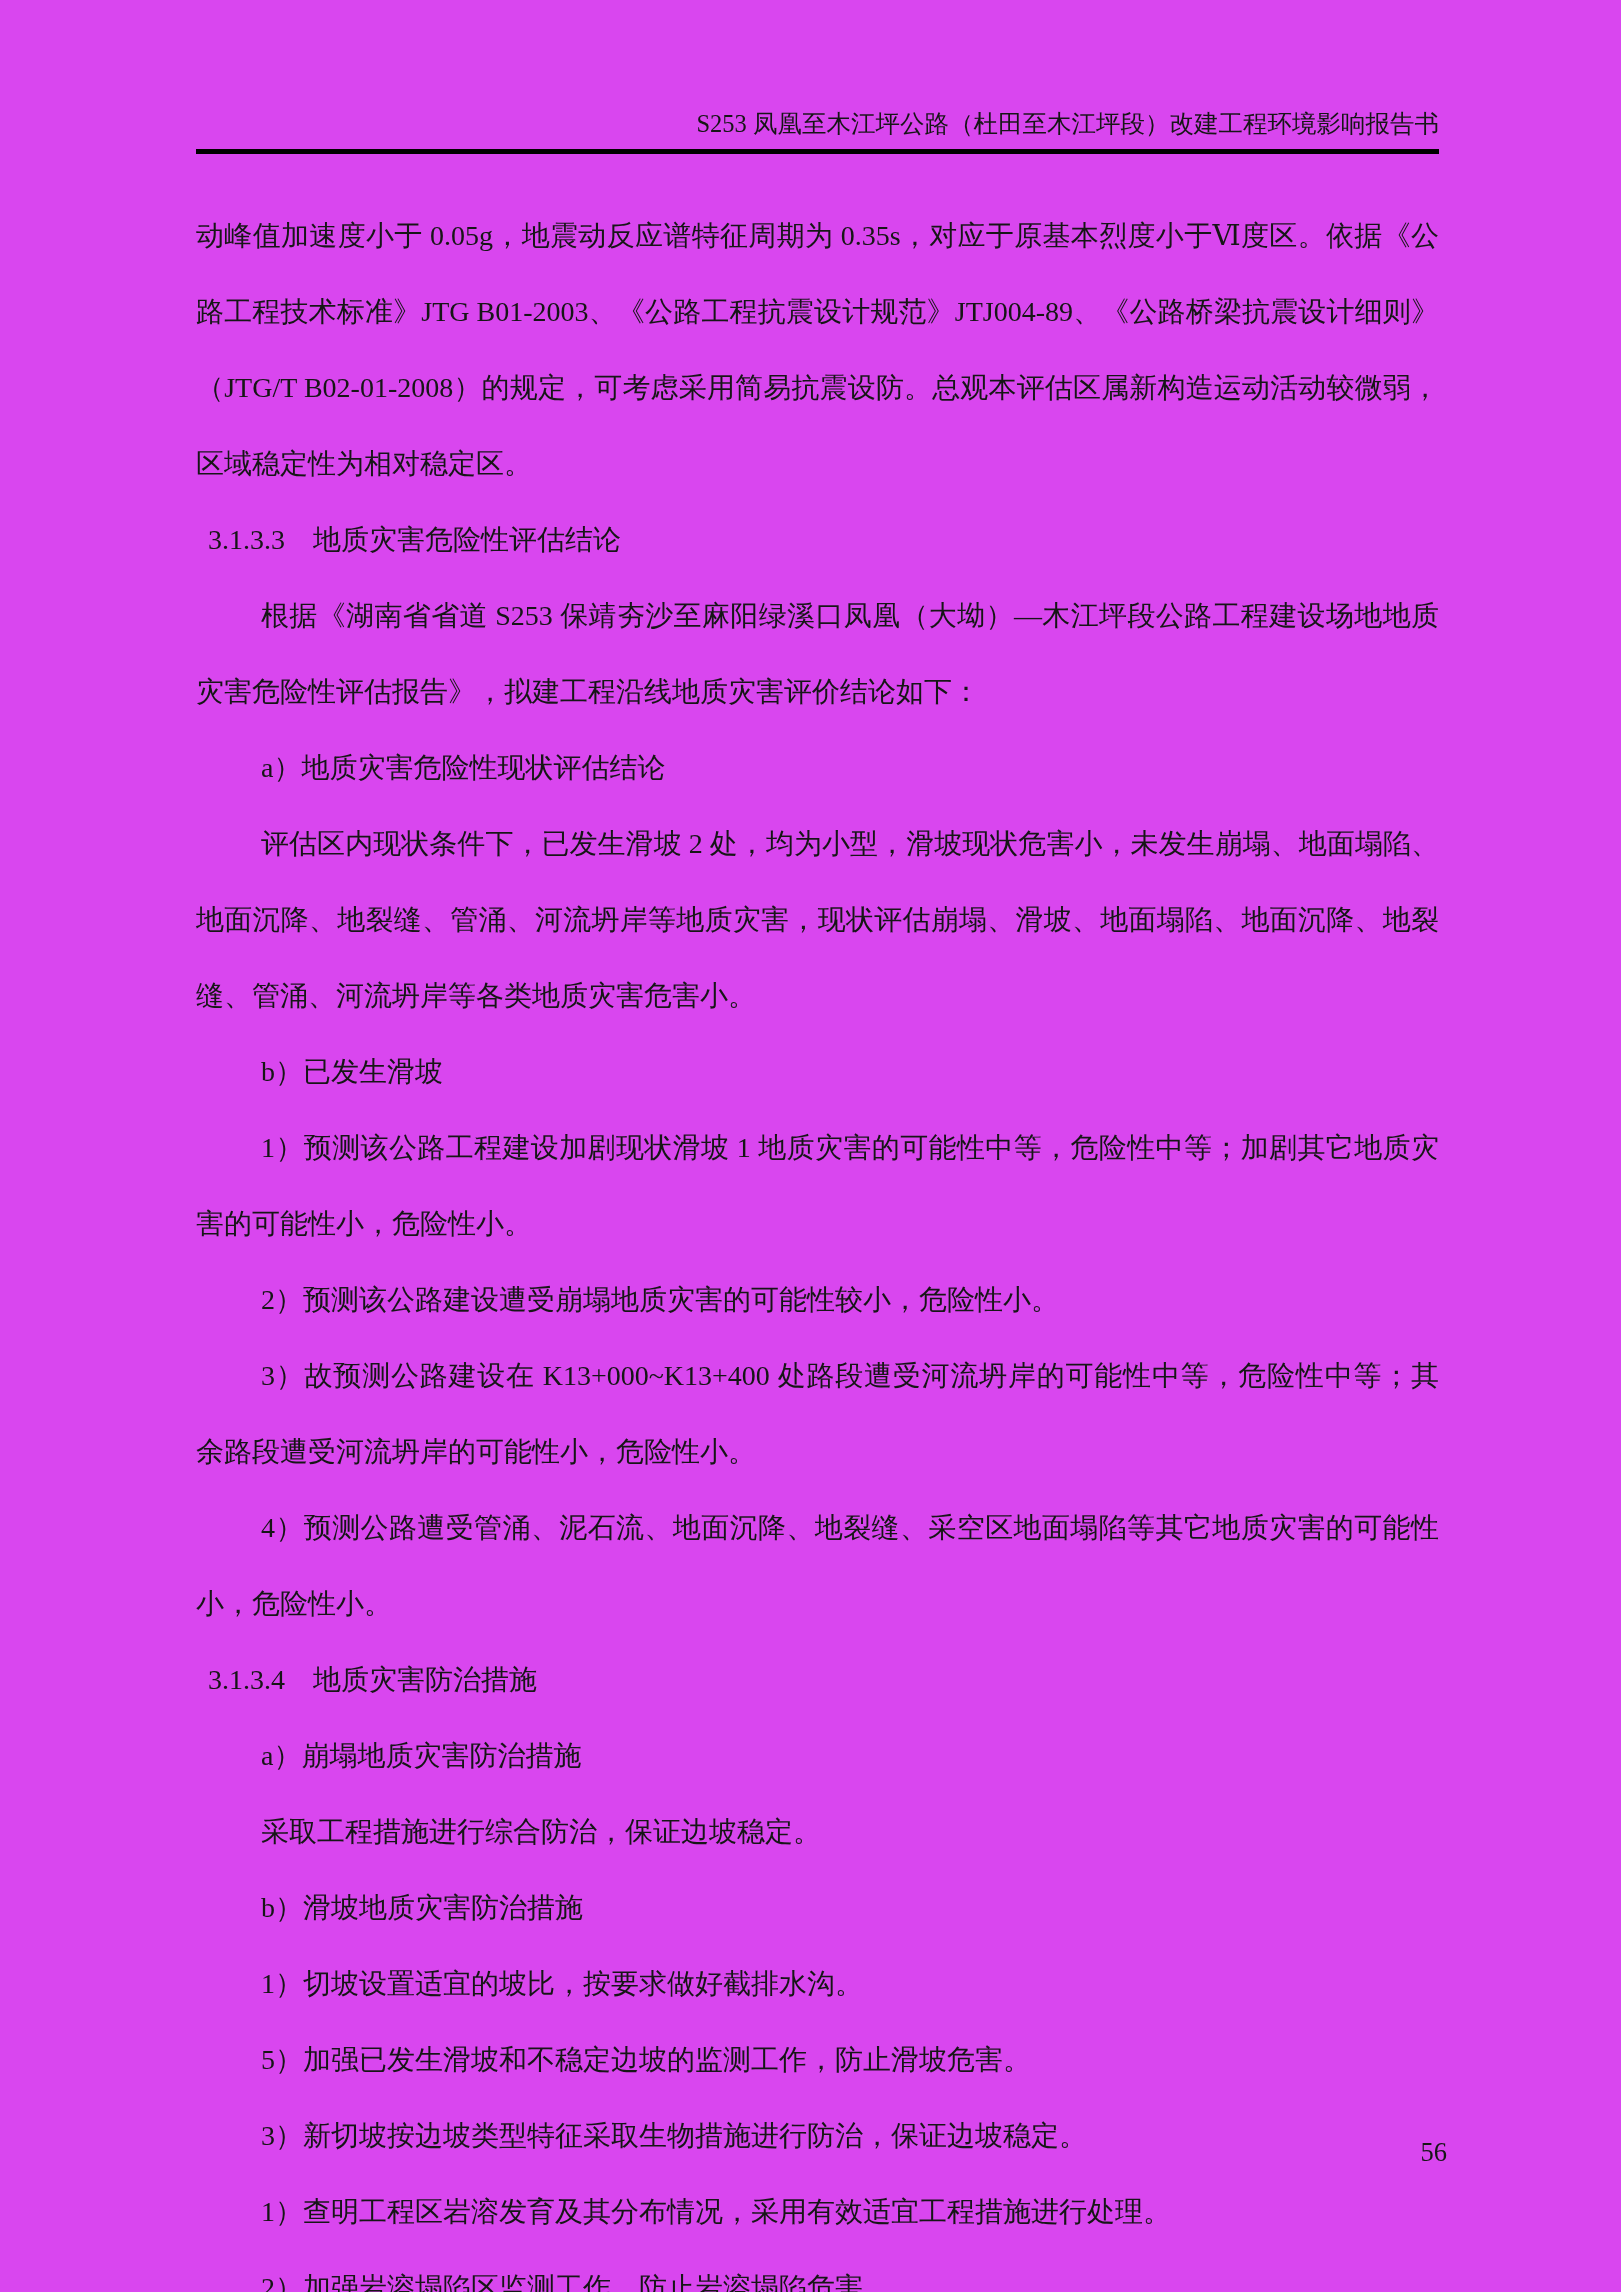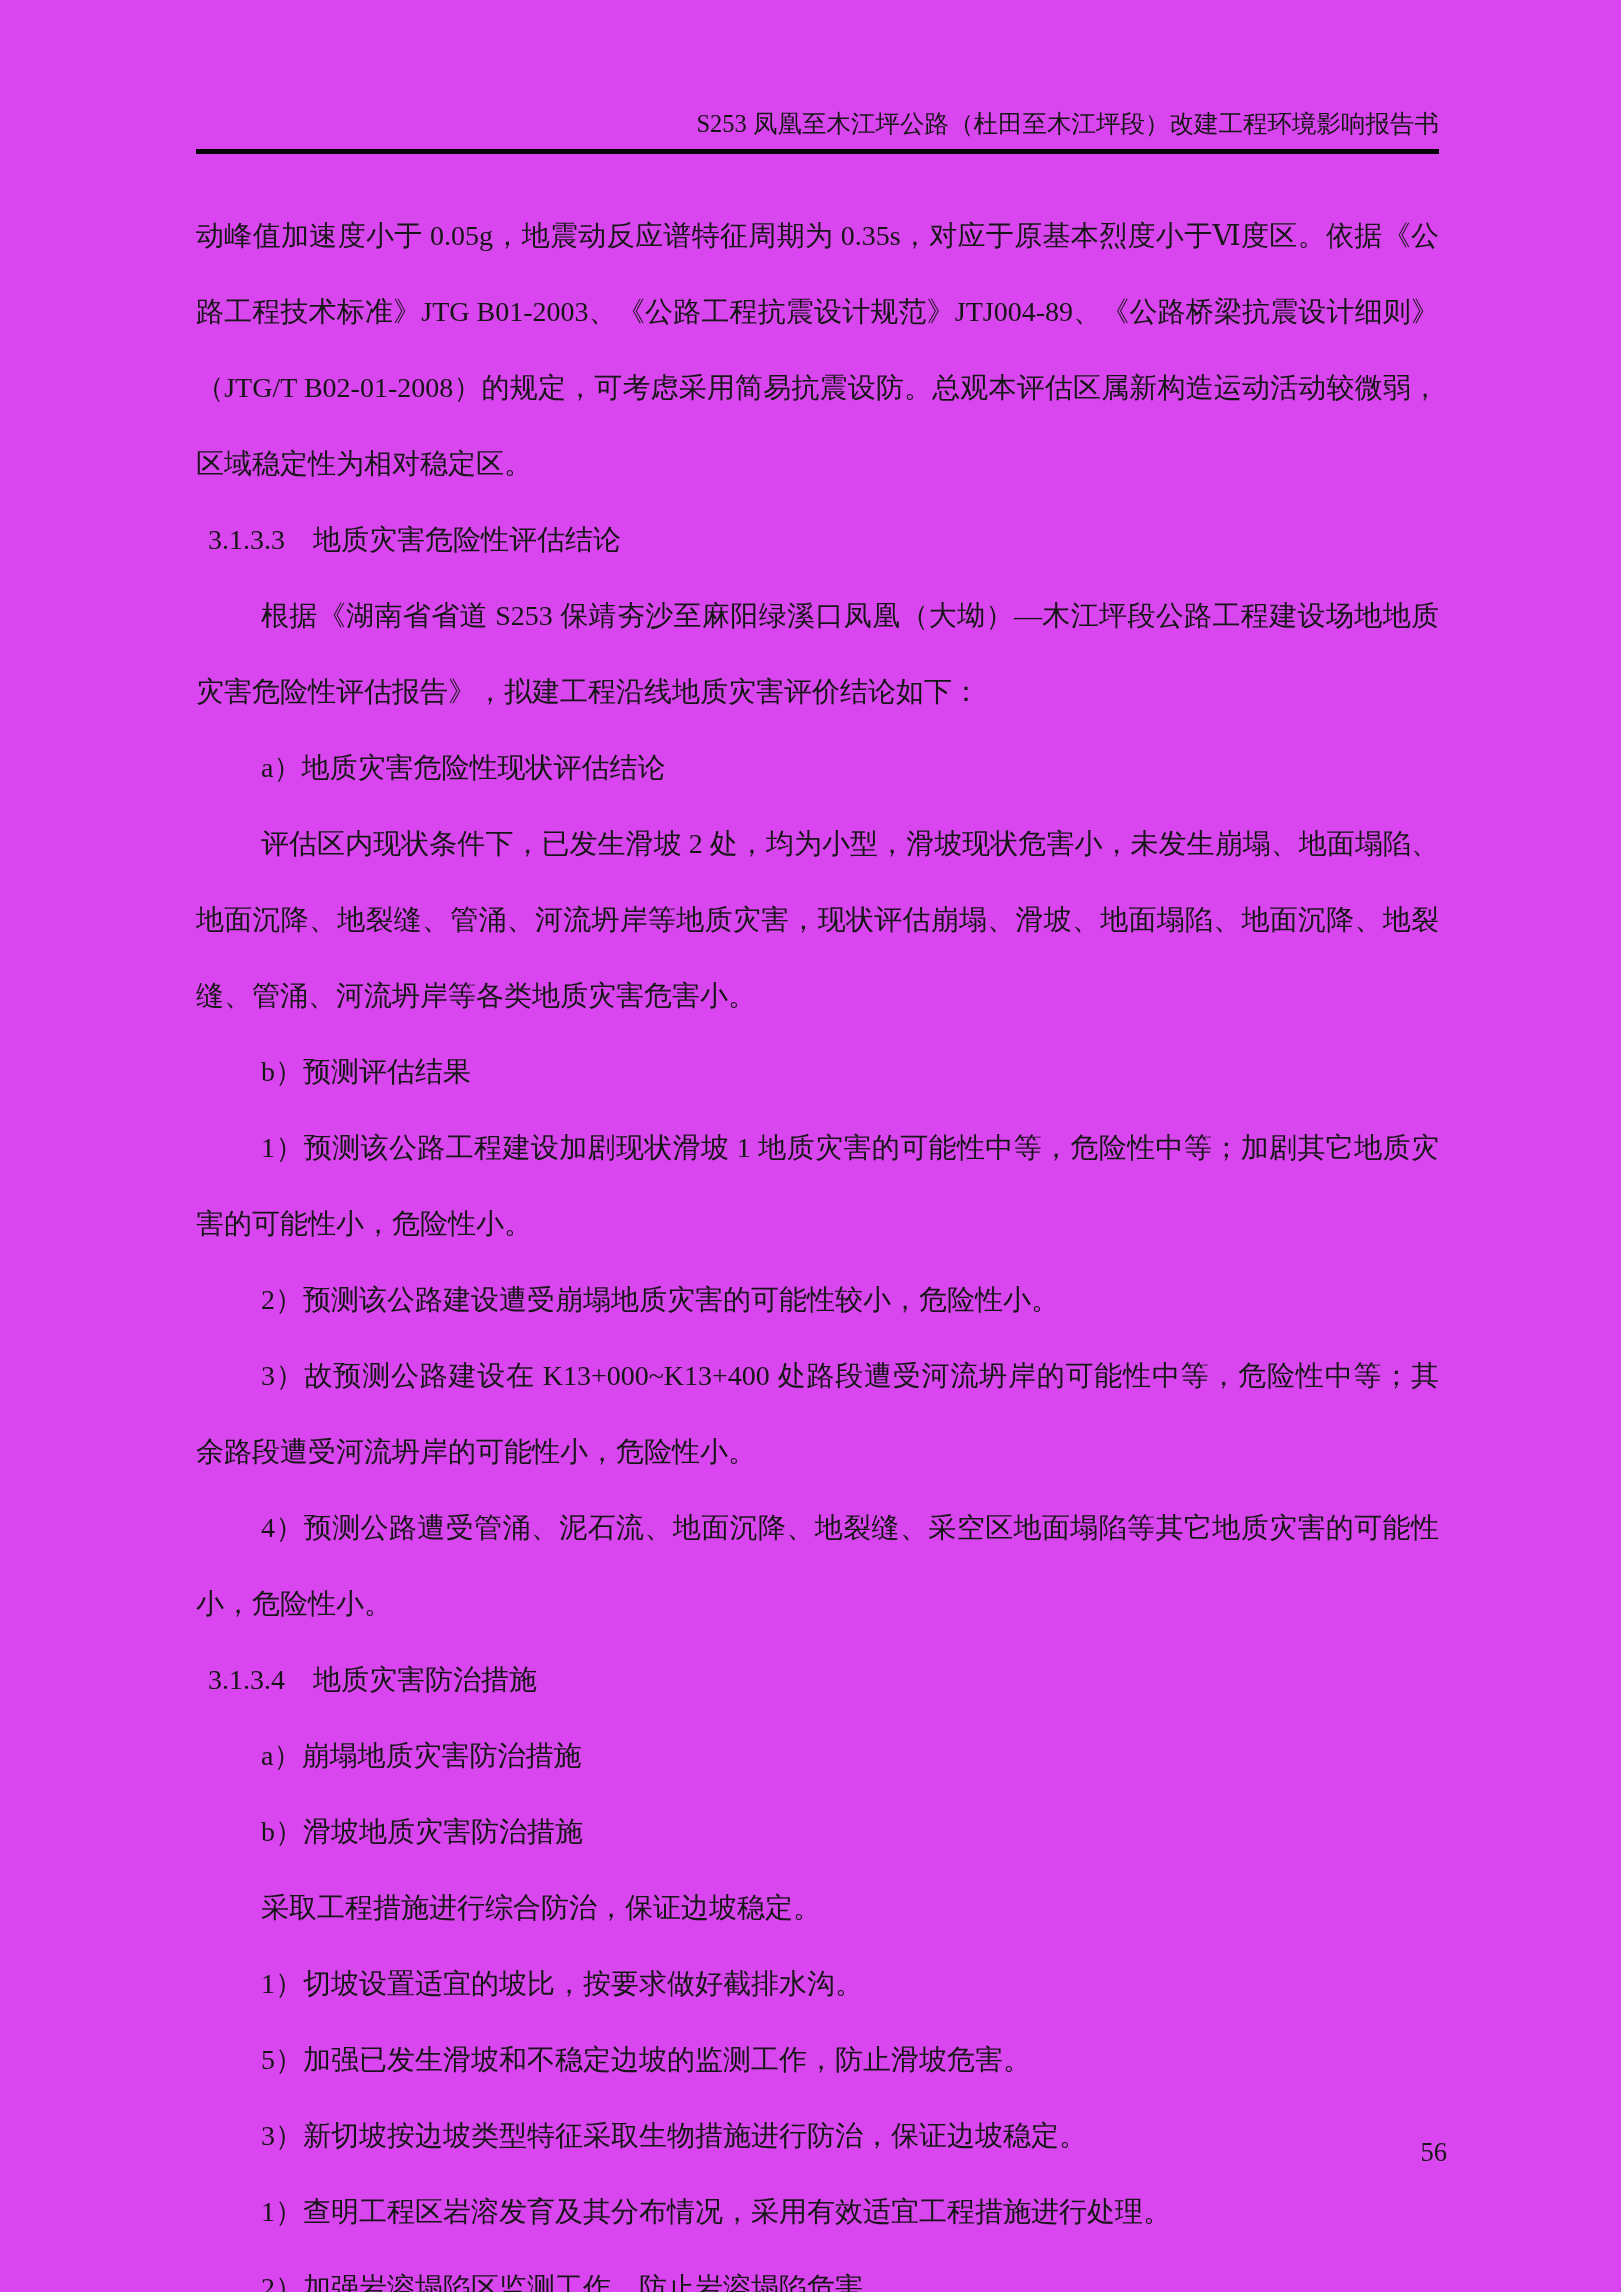--- a/index.html
+++ b/index.html
@@ -71,29 +71,29 @@
   <div class="header-title">S253 凤凰至木江坪公路（杜田至木江坪段）改建工程环境影响报告书</div>
 
   <div class="header-rule"></div>
 
   <div class="body-text">
     <p>动峰值加速度小于 0.05g，地震动反应谱特征周期为 0.35s，对应于原基本烈度小于Ⅵ度区。依据《公路工程技术标准》JTG B01-2003、《公路工程抗震设计规范》JTJ004-89、《公路桥梁抗震设计细则》（JTG/T B02-01-2008）的规定，可考虑采用简易抗震设防。总观本评估区属新构造运动活动较微弱，区域稳定性为相对稳定区。</p>
     <p class="heading">3.1.3.3　地质灾害危险性评估结论</p>
     <p class="indent">根据《湖南省省道 S253 保靖夯沙至麻阳绿溪口凤凰（大坳）—木江坪段公路工程建设场地地质灾害危险性评估报告》，拟建工程沿线地质灾害评价结论如下：</p>
     <p class="indent">a）地质灾害危险性现状评估结论</p>
     <p class="indent">评估区内现状条件下，已发生滑坡 2 处，均为小型，滑坡现状危害小，未发生崩塌、地面塌陷、地面沉降、地裂缝、管涌、河流坍岸等地质灾害，现状评估崩塌、滑坡、地面塌陷、地面沉降、地裂缝、管涌、河流坍岸等各类地质灾害危害小。</p>
-    <p class="indent">b）预测评估结果</p>
+    <p class="indent">b）已发生滑坡</p>
     <p class="indent">1）预测该公路工程建设加剧现状滑坡 1 地质灾害的可能性中等，危险性中等；加剧其它地质灾害的可能性小，危险性小。</p>
     <p class="indent">2）预测该公路建设遭受崩塌地质灾害的可能性较小，危险性小。</p>
     <p class="indent">3）故预测公路建设在 K13+000~K13+400 处路段遭受河流坍岸的可能性中等，危险性中等；其余路段遭受河流坍岸的可能性小，危险性小。</p>
     <p class="indent">4）预测公路遭受管涌、泥石流、地面沉降、地裂缝、采空区地面塌陷等其它地质灾害的可能性小，危险性小。</p>
     <p class="heading">3.1.3.4　地质灾害防治措施</p>
     <p class="indent">a）崩塌地质灾害防治措施</p>
+    <p class="indent">采取工程措施进行综合防治，保证边坡稳定。</p>
     <p class="indent">b）滑坡地质灾害防治措施</p>
-    <p class="indent">采取工程措施进行综合防治，保证边坡稳定。</p>
     <p class="indent">1）切坡设置适宜的坡比，按要求做好截排水沟。</p>
     <p class="indent">5）加强已发生滑坡和不稳定边坡的监测工作，防止滑坡危害。</p>
     <p class="indent">3）新切坡按边坡类型特征采取生物措施进行防治，保证边坡稳定。</p>
     <p class="indent">1）查明工程区岩溶发育及其分布情况，采用有效适宜工程措施进行处理。</p>
     <p class="indent">2）加强岩溶塌陷区监测工作，防止岩溶塌陷危害。</p>
   </div>
 
   <div class="footer-pagenum">56</div>
 
 </div>

